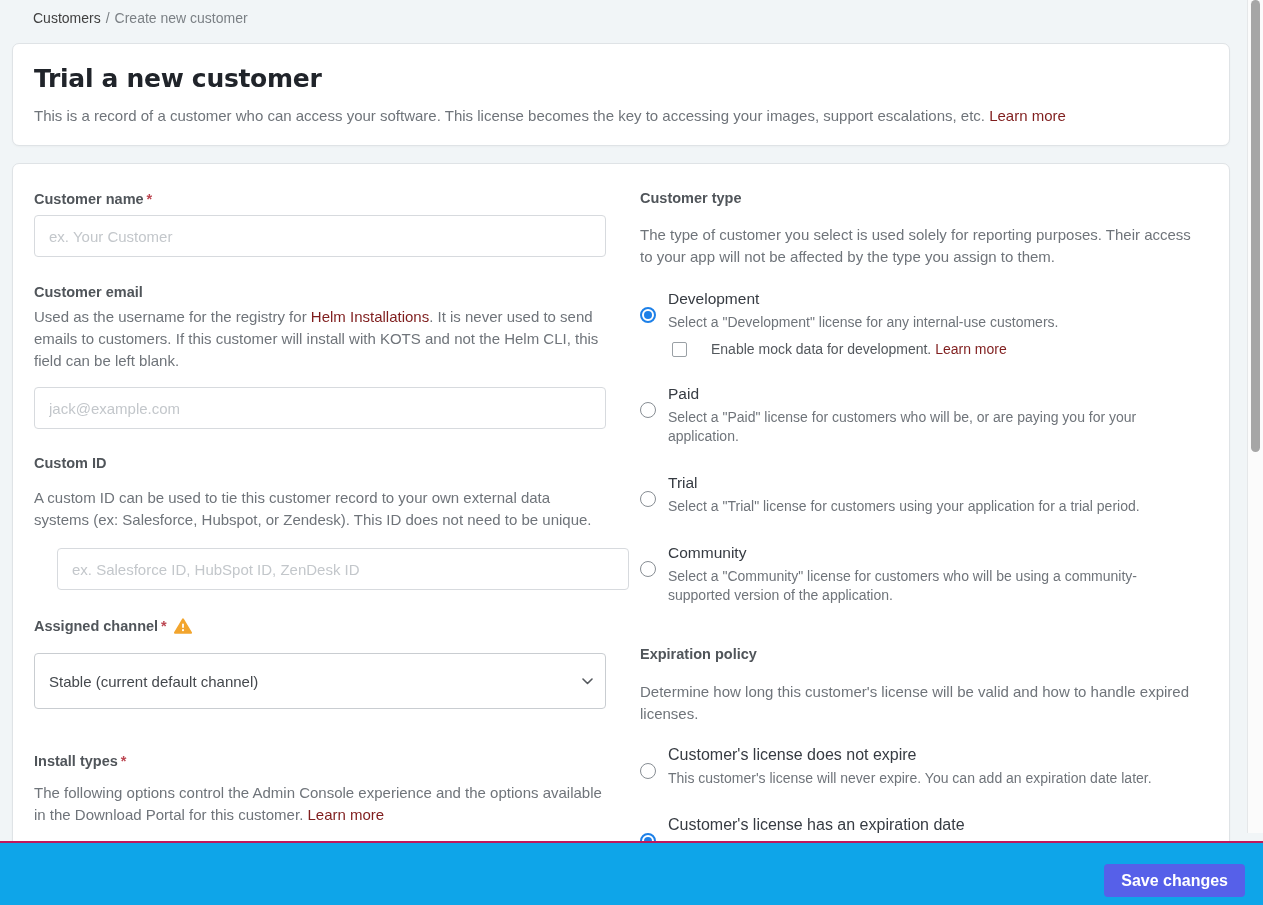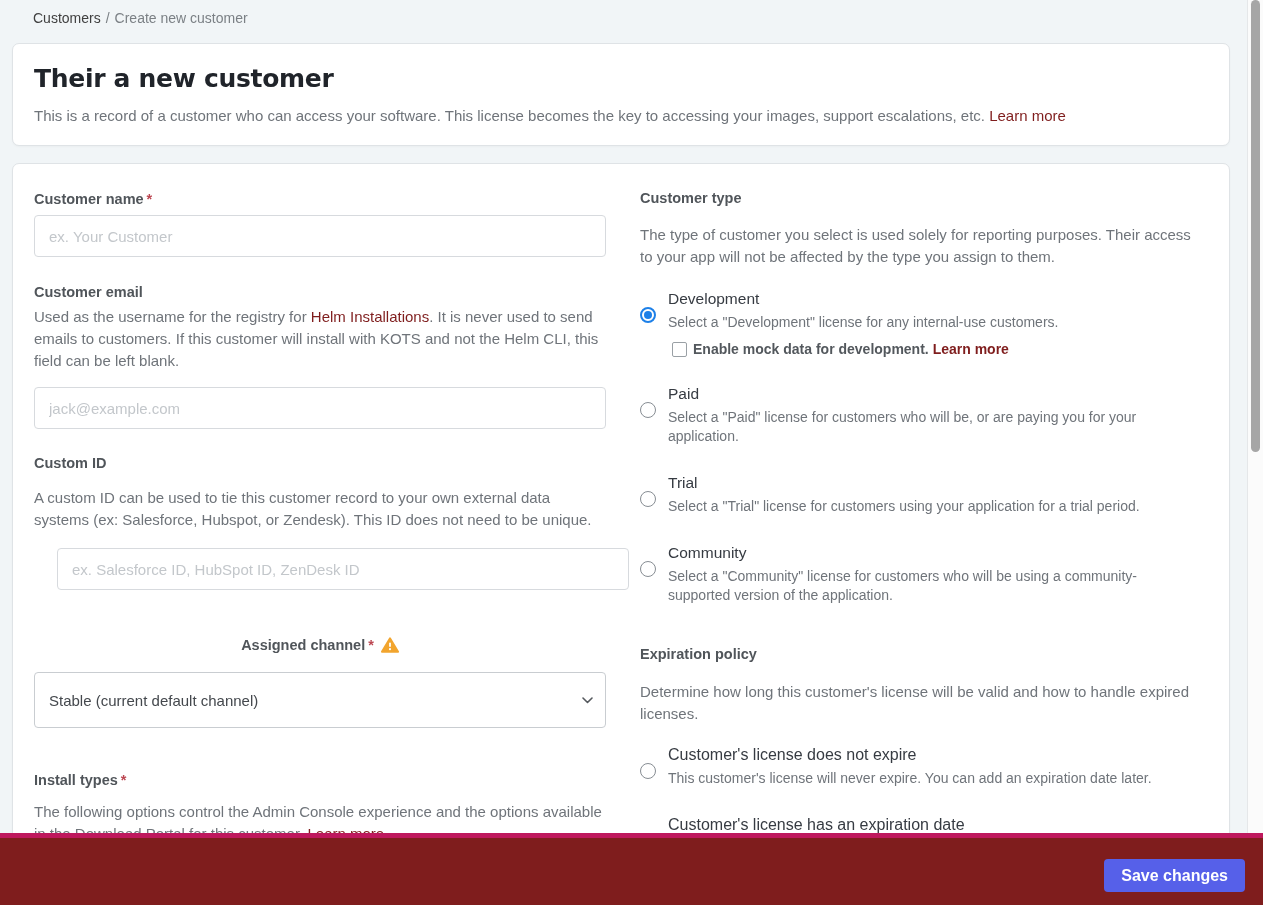--- a/index.html
+++ b/index.html
@@ -75,46 +75,46 @@
   .radio.checked { border:2px solid #1d80e8; }
   .radio.checked::after {
     content:""; position:absolute; inset:2px; border-radius:50%; background:#1d80e8;
   }
 
   .checkbox-row { margin-top:9px; padding-left:4px; display:flex; align-items:center; }
   .checkbox {
     width:15px; height:15px; border:1px solid #9aa0a5; border-radius:2px;
     background:#fff; cursor:pointer; flex:none;
   }
-  .checkbox-label { margin-left:6px; font-size:14px; color:#53585d;font-weight:bold; }
+  .checkbox-label { margin-left:24px; font-size:14px; color:#53585d; }
 
   .exp-opt .opt-title { font-size:16px; }
 
   
   .mt-label2 { margin-top:27px; }
   .mt-para   { margin-top:6px; }
   .mt-input2 { margin-top:15px; }
   .mt-label3 { margin-top:26px; }
   .mt-para3  { margin-top:16px; }
   .mt-input3 { margin-top:17px;margin-left:23px; }
-  .mt-label4 { margin-top:47px;text-align:center; }
+  .mt-label4 { margin-top:28px; }
   .mt-label5 { margin-top:44px; }
   .mt-para5  { margin-top:13px; }
 
   .mt-opt1 { margin-top:20px; }
   .mt-opt  { margin-top:26px; }
   .mt-exp-head { margin-top:41px; }
   .mt-exp-desc { margin-top:19px; }
   .mt-exp-opt1 { margin-top:19px; }
   .mt-exp-opt2 { margin-top:26px; }
 
   
   .footer {
-    position:absolute; left:0; bottom:0; width:1263px; height:72px;
-    background:#7f1d1d; border-top:5px solid #be185d; z-index:5;
+    position:absolute; left:0; bottom:0; width:1263px; height:64px;
+    background:#0ea5e9; border-top:2px solid #be185d; z-index:5;
   }
   .save-btn {
     position:absolute; right:18px; top:21px; height:33px;
     background:#5660e9; color:#fff; border:none; border-radius:4px;
     font-family:"Liberation Sans",sans-serif; font-size:16px; font-weight:700;
     padding:0 17px; cursor:pointer;
   }
 
   
   .scrollbar {
@@ -129,21 +129,21 @@
 </head>
 <body>
 
 <div class="page">
 
   <div class="breadcrumb">
     <a>Customers</a><span class="sep">/</span><span>Create new customer</span>
   </div>
 
   <div class="card header-card">
-    <div class="page-title">Their a new customer</div>
+    <div class="page-title">Trial a new customer</div>
     <div class="header-desc"><span>This is a record of a customer who can access your software. This license becomes the key to accessing your images, support escalations, etc. </span><a class="inline-link">Learn more</a></div>
   </div>
 
   <div class="card form-card">
 
     <div class="col-left">
 
       <div class="field-label"><span>Customer name</span><span class="required">*</span></div>
       <input class="text-input" type="text" placeholder="ex. Your Customer" style="">
 

